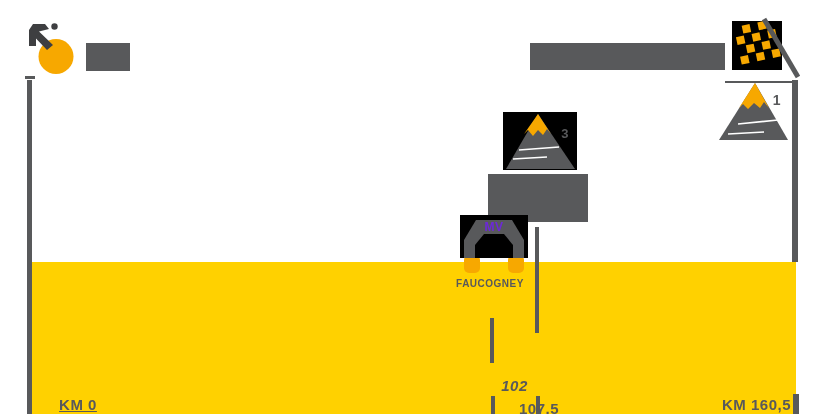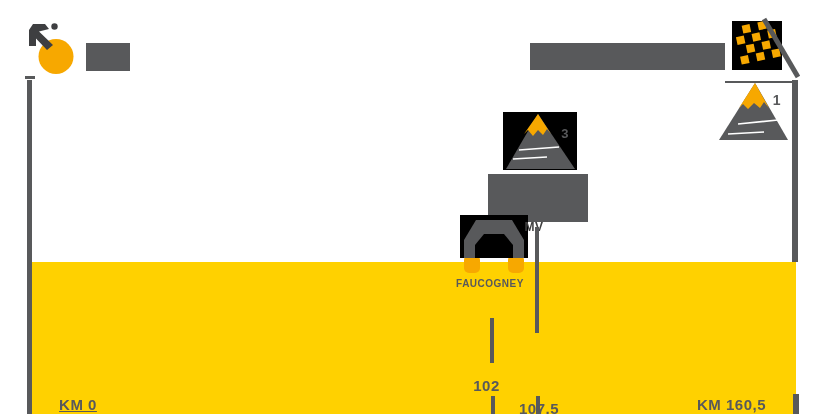--- a/index.html
+++ b/index.html
@@ -13,21 +13,21 @@
   .abs{position:absolute;}
   .grayblock{position:absolute;background:var(--c-gray);}
   .bar{position:absolute;background:var(--c-gray);}
   .tick{position:absolute;background:var(--c-gray);}
   .profile-area{position:absolute;background:var(--c-yellow);}
   .lbl{position:absolute;text-align:center;letter-spacing:.5px;line-height:1;}
   .lbl-km{font-size:15px;}
   .lbl-town{font-size:10px;}
   .lbl-elev{font-size:13px;}
   .lbl-cat{font-size:13px;color:var(--c-gray);}
-  .lbl-mv{font-size:12px;color:#404040;padding-left:40px;}
+  .lbl-mv{font-size:12px;color:#6d28d9;}
   svg{display:block;}
   .f-orange{fill:var(--c-orange);}
   .f-gray{fill:var(--c-gray);}
   .f-black{fill:var(--c-black);}
   .s-gray{stroke:var(--c-gray);}
   .s-white{stroke:#fff;}
 </style>
 </head>
 <body>
 
@@ -108,19 +108,19 @@
   </div>
   <span class="lbl lbl-mv" style="left:460px;top:221px;width:68px;">MV</span>
 
   <div class="tick" style="left:535px;top:227px;width:4px;height:106px;"></div>
   <div class="tick" style="left:490px;top:318px;width:4px;height:45px;"></div>
   <div class="tick" style="left:491px;top:396px;width:4px;height:18px;"></div>
   <div class="tick" style="left:536px;top:396px;width:4px;height:18px;"></div>
 
   <span class="lbl lbl-town" style="left:420px;top:279px;width:140px;">FAUCOGNEY</span>
 
-  <span class="lbl lbl-km" style="left:456px;top:378px;width:61px;">102</span>
+  <span class="lbl lbl-km" style="left:484px;top:378px;width:61px;font-style:italic;">102</span>
   <span class="lbl lbl-km" style="left:509px;top:378px;width:60px;margin-top:23px;">107,5</span>
 
   <span class="lbl lbl-km" style="left:38px;top:397px;width:80px;text-align:center;text-decoration:underline;">KM 0</span>
-  <span class="lbl lbl-km" style="left:666px;top:397px;width:100px;text-align:right;">KM 160,5</span>
+  <span class="lbl lbl-km" style="left:691px;top:397px;width:100px;text-align:right;">KM 160,5</span>
 
 </div>
 
 </body></html>

